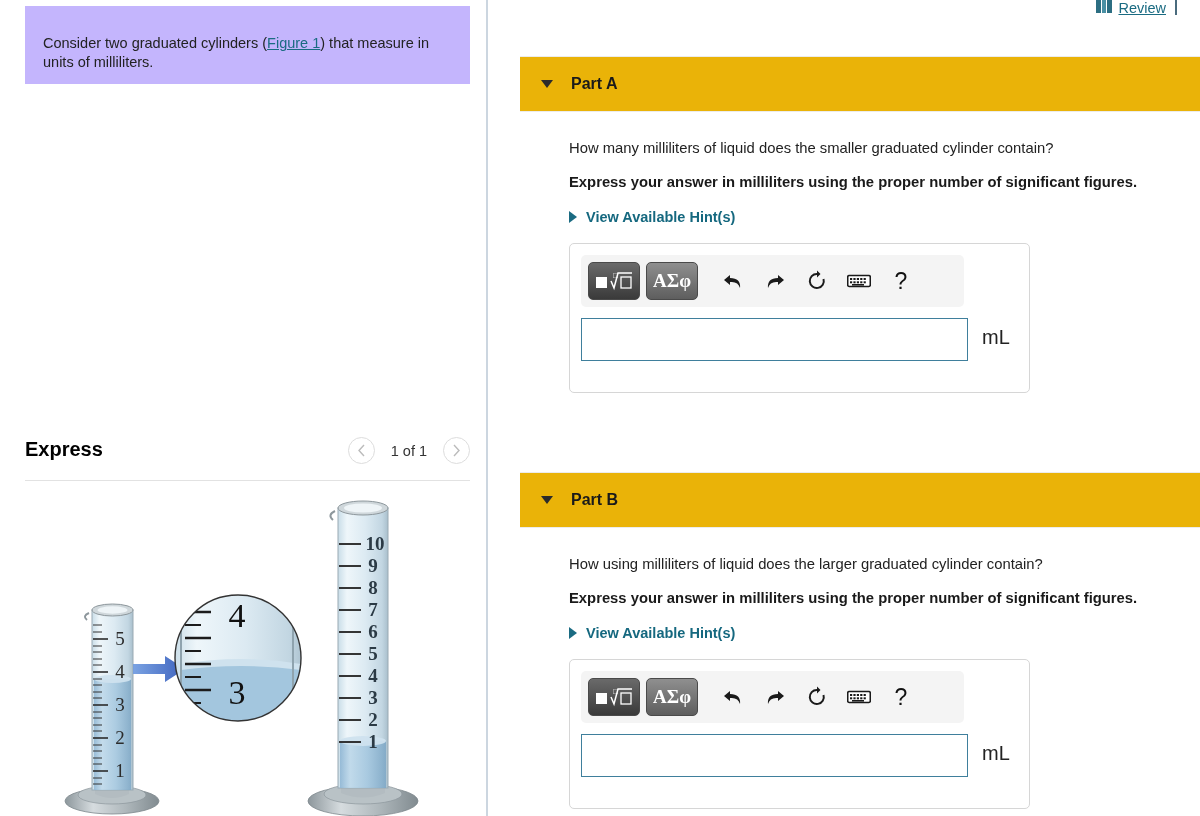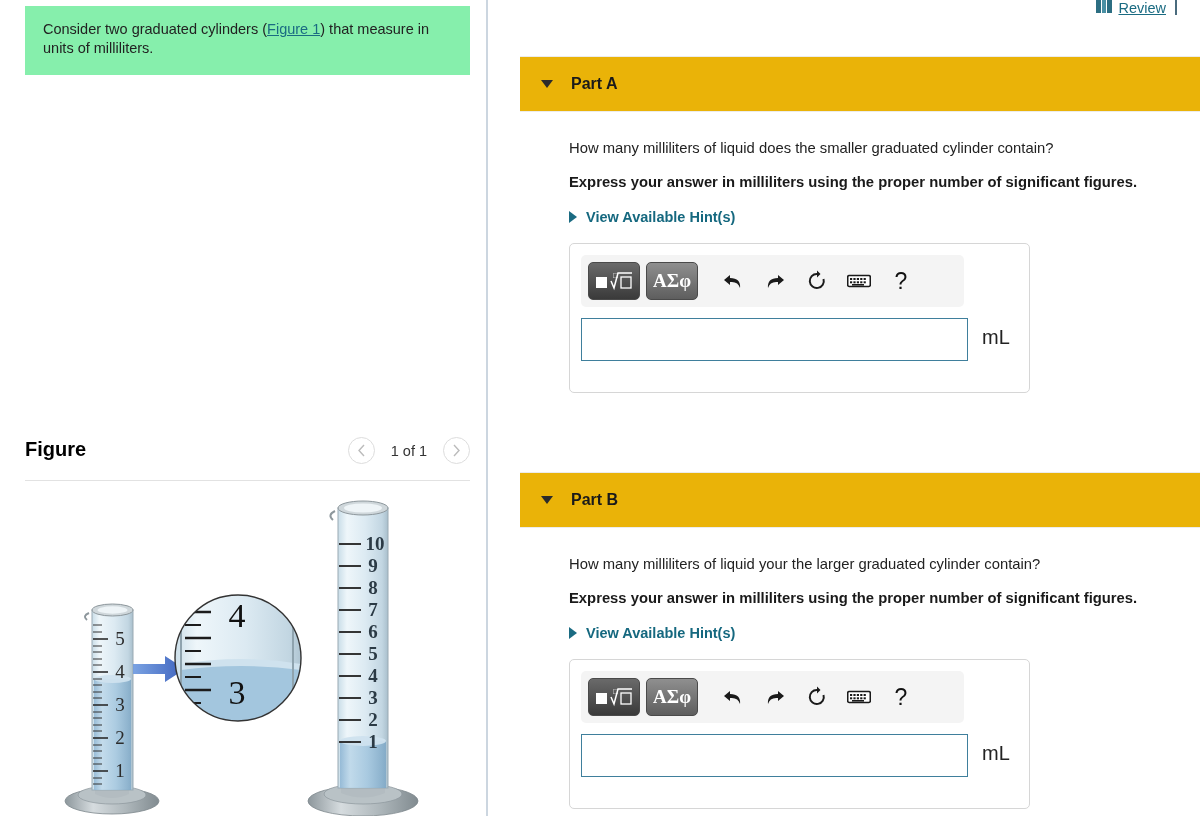--- a/index.html
+++ b/index.html
@@ -21,22 +21,22 @@
   }
   #panel-divider {
     position: absolute; left: 486px; top: 0;
     width: 2px; height: 816px;
     background: #ccd6e0;
   }
 
   .intro-box {
     position: absolute; left: 25px; top: 6px;
     width: 445px; min-height: 69px;
-    background: #86efac;
-    padding: 14px 18px 12px 18px;
+    background: #c4b5fd;
+    padding: 28px 18px 12px 18px;
   }
   .intro-text {
     font-size: 14.5px; color: #222; line-height: 19px;
     margin: 0;
   }
   .figure-link {
     color: #1a6b82; text-decoration: underline; cursor: pointer;
   }
 
   
@@ -186,21 +186,21 @@
 
 <div id="page">
 
   <div id="left-panel">
 
     <div class="intro-box">
       <p class="intro-text"><span>Consider two graduated cylinders (</span><span class="figure-link">Figure 1</span><span>) that measure in units of milliliters.</span></p>
     </div>
 
     <div class="figure-header">
-      <div class="figure-title">Figure</div>
+      <div class="figure-title">Express</div>
       <div class="fig-nav">
         <div class="nav-circle">
           <svg width="9" height="13" viewBox="0 0 9 13">
               <polyline points="7,1 2,6.5 7,12" fill="none" stroke="#bbb" stroke-width="1.4"></polyline>
             </svg>
         </div>
         <div class="fig-count">1 of 1</div>
         <div class="nav-circle">
           <svg width="9" height="13" viewBox="0 0 9 13">
               <polyline points="2,1 7,6.5 2,12" fill="none" stroke="#bbb" stroke-width="1.4"></polyline>
@@ -448,21 +448,21 @@
         <span class="answer-unit">mL</span>
       </div>
     </div>
 
     <div class="part-band" style="top:472px;">
       <span class="part-caret"></span>
       <span class="part-label">Part B</span>
     </div>
 
     <div class="q-block" style="top:554px;">
-      <p class="q-text">How many milliliters of liquid your the larger graduated cylinder contain?</p>
+      <p class="q-text">How using milliliters of liquid does the larger graduated cylinder contain?</p>
       <p class="q-instruction">Express your answer in milliliters using the proper number of significant figures.</p>
       <div class="hint-row">
         <span class="hint-caret"></span>
         <span class="hint-label">View Available Hint(s)</span>
       </div>
 
       <div class="answer-card">
         <div class="answer-toolbar">
           <div class="tb-btn math">
             <svg width="40" height="24" viewBox="0 0 40 24">

